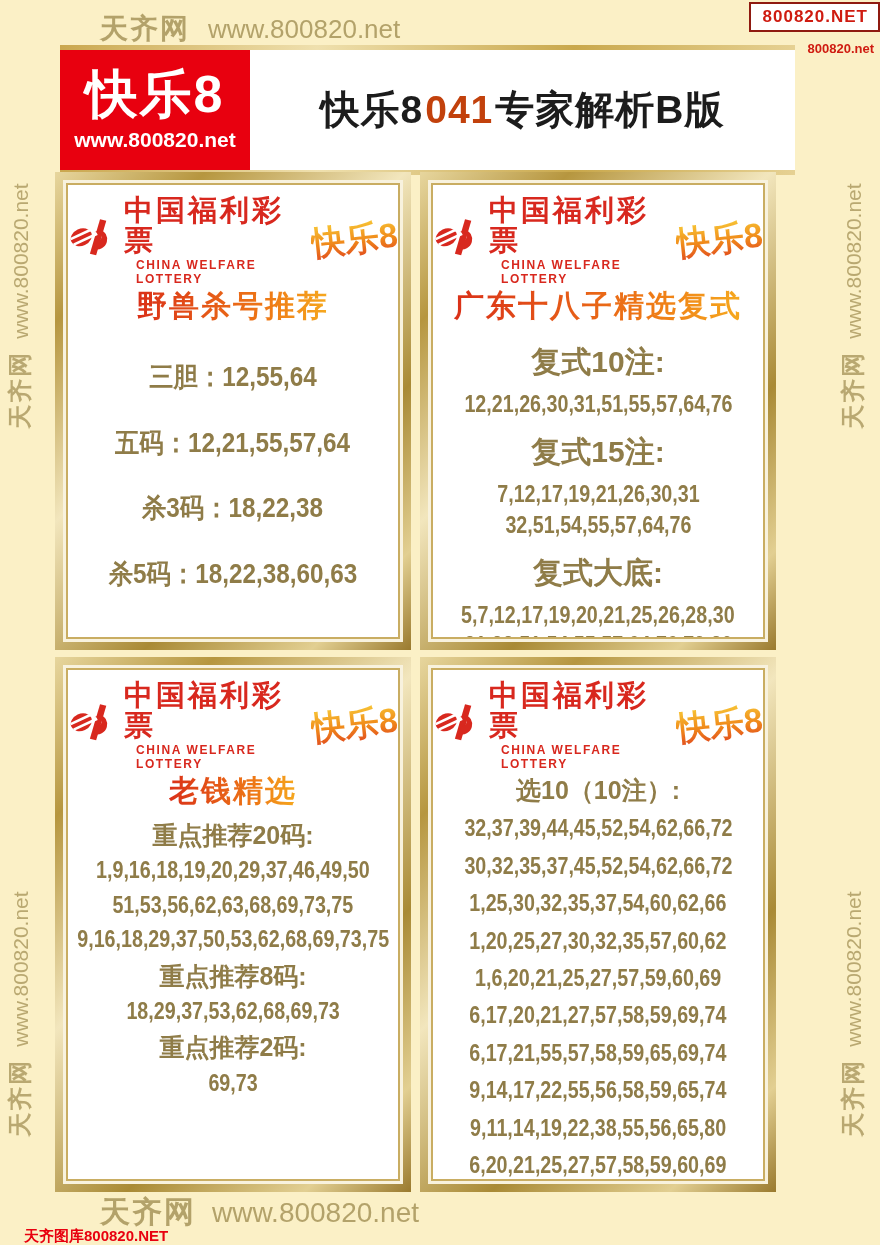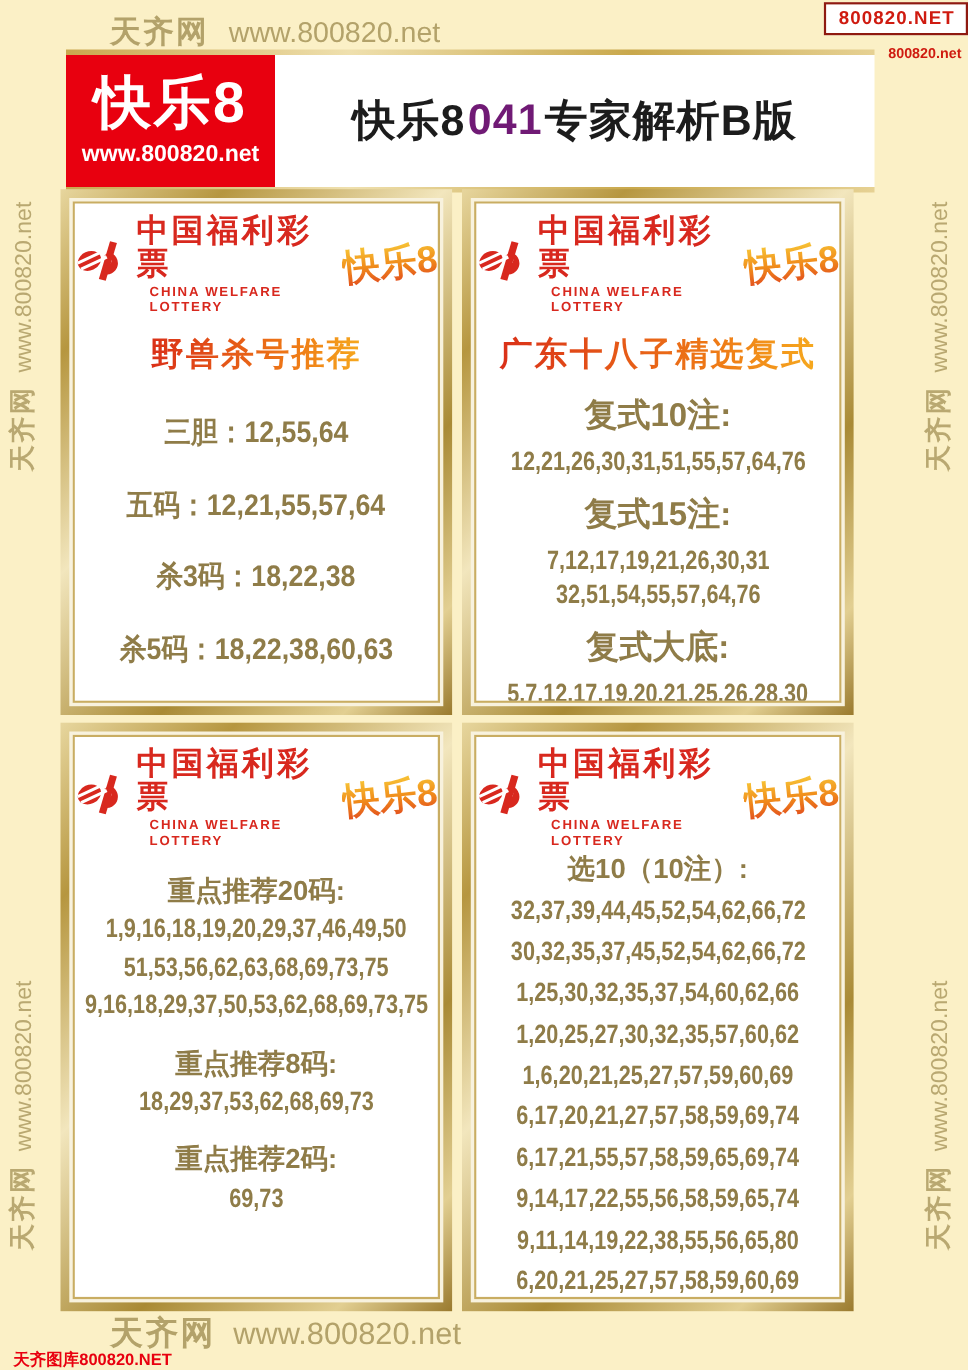--- a/index.html
+++ b/index.html
@@ -27,21 +27,21 @@
   .red-box{
     width:190px;background:#e8000f;color:#fff;display:flex;flex-direction:column;
     align-items:center;justify-content:center;flex:0 0 auto;
   }
   .red-brand{font-size:52px;font-weight:900;line-height:1;letter-spacing:2px;}
   .red-url{font-size:21px;font-weight:700;margin-top:8px;}
   .banner-title{
     flex:1;display:flex;align-items:center;justify-content:center;
     font-size:39px;font-weight:900;color:#1c1c1c;letter-spacing:1px;white-space:nowrap;
   }
-  .banner-title .issue{color:#701a75;padding:0 2px;}
+  .banner-title .issue{color:#c2410c;padding:0 2px;}
   
   .grid{position:absolute;left:55px;top:172px;width:777px;}
   .grid-row{display:flex;gap:9px;margin-bottom:7px;}
   .panel{
     width:356px;box-sizing:border-box;padding:11px;
     background:linear-gradient(135deg,#e7d69e 0%,#b6963f 18%,#f2e6bd 42%,#a98a35 68%,#e2cf92 88%,#9a7a2e 100%);
   }
   .row1 .panel{height:478px;}
   .row2 .panel{height:535px;}
   .panel-inner{
@@ -55,50 +55,50 @@
   .cwl-text{display:flex;flex-direction:column;align-items:center;}
   .cwl-cn{font-size:29px;font-weight:900;color:#d8281e;letter-spacing:3px;line-height:1.05;}
   .cwl-en{font-size:12px;font-weight:700;color:#d8281e;letter-spacing:1.6px;margin-top:2px;padding-left:12px;}
   .kl8{
     font-size:34px;font-weight:900;margin-left:8px;transform:rotate(-6deg);white-space:nowrap;
     background-image:linear-gradient(180deg,#f9d23c,#f08a1a 52%,#dd3a20);
     -webkit-background-clip:text;background-clip:text;color:transparent;
   }
   
   .panel-title{
-    margin-top:16px;font-size:30px;font-weight:900;letter-spacing:2px;white-space:nowrap;
+    margin-top:0;font-size:30px;font-weight:900;letter-spacing:2px;white-space:nowrap;
     background-image:linear-gradient(90deg,#da3018,#ef7c16 70%,#f6a91e);
     -webkit-background-clip:text;background-clip:text;color:transparent;
   }
   @supports not ((-webkit-background-clip:text) or (background-clip:text)){
     .panel-title,.kl8{color:#e8641e;background:none;}
   }
   
   .row{color:#8f7c48;font-weight:700;white-space:nowrap;line-height:1.1;}
   .num{transform:scaleX(.82);transform-origin:center;}
   .p1 .row{font-size:27px;margin-top:36px;transform:scaleX(.9);}
   .p2 .lbl{font-size:30px;margin-top:18px;}
   .p2 .num{font-size:24px;margin-top:13px;}
   .p2 .num + .num{margin-top:4px;}
-  .p3 .lbl{font-size:25px;margin-top:26px;}
+  .p3 .lbl{font-size:25px;margin-top:10px;}
   .p3 .num{font-size:24px;margin-top:8px;}
   .p4 .lbl{font-size:25px;margin-top:6px;}
   .p4 .num{font-size:24px;margin-top:11px;}
   
   .vtext{
     position:absolute;width:300px;text-align:center;white-space:nowrap;
     transform:rotate(-90deg);color:#b9a871;
   }
   .v-cn{font-size:24px;font-weight:700;letter-spacing:2px;margin-right:12px;}
   .v-url{font-size:21px;}
   
   .footer{position:absolute;left:100px;top:1192px;white-space:nowrap;}
   .footer-site{font-size:30px;font-weight:700;color:#b3a26a;letter-spacing:2px;}
   .footer-url{font-size:28px;color:#b3a26a;margin-left:16px;}
-  .credit{position:absolute;left:12px;top:1227px;font-size:15px;font-weight:700;color:#e8000f;}
+  .credit{position:absolute;left:24px;top:1227px;font-size:15px;font-weight:700;color:#e8000f;}
 </style>
 </head>
 <body>
 
 <div class="top-bar">
   <span class="top-site">天齐网</span><span class="top-url">www.800820.net</span>
 </div>
 
 <div class="corner">
   <div class="corner-badge">800820.NET</div>
@@ -206,20 +206,21 @@
                 <rect x="6" y="32" width="33" height="3.4" transform="rotate(-25 22 34)"></rect>
               </g>
             </svg>
           </span>
           <span class="cwl-text">
             <span class="cwl-cn">中国福利彩票</span>
             <span class="cwl-en">CHINA WELFARE LOTTERY</span>
           </span>
           <span class="kl8">快乐8</span>
         </div>
+        <div class="panel-title">老钱精选</div>
         <div class="row lbl">重点推荐20码:</div>
         <div class="row num">1,9,16,18,19,20,29,37,46,49,50</div>
         <div class="row num">51,53,56,62,63,68,69,73,75</div>
         <div class="row num">9,16,18,29,37,50,53,62,68,69,73,75</div>
         <div class="row lbl">重点推荐8码:</div>
         <div class="row num">18,29,37,53,62,68,69,73</div>
         <div class="row lbl">重点推荐2码:</div>
         <div class="row num">69,73</div>
       </div>
     </div>

